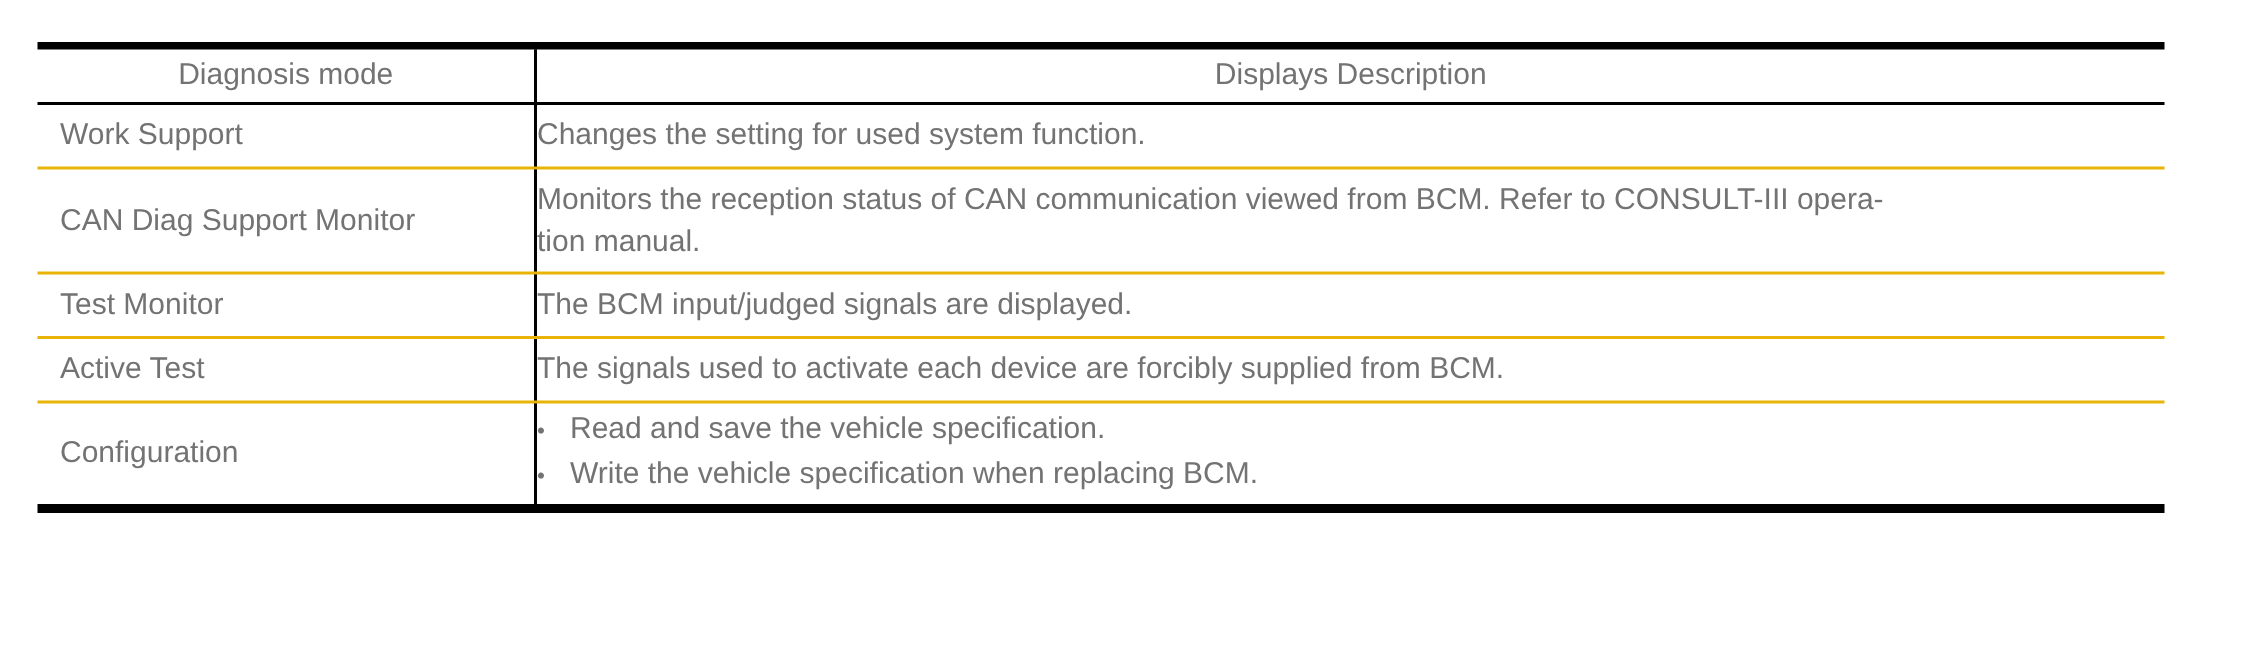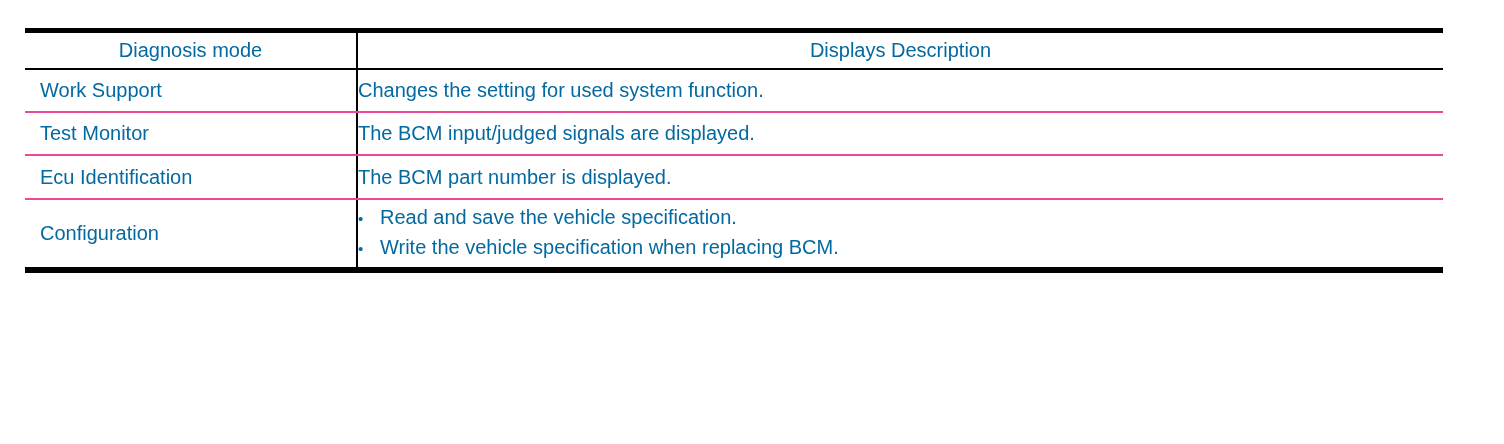--- a/index.html
+++ b/index.html
@@ -7,21 +7,21 @@
     padding: 0;
     background: #ffffff;
   }
   .page {
     position: relative;
     width: 1504px;
     height: 444px;
     background: #ffffff;
     font-family: "Liberation Sans", sans-serif;
     font-size: 20px;
-    color: #0369a1;
+    color: #737373;
     overflow: hidden;
   }
   table.diag-table {
     position: absolute;
     left: 25px;
     top: 28px;
     width: 1418px;
     border-collapse: collapse;
     border-top: 5px solid #000;
     border-bottom: 6px solid #000;
@@ -31,21 +31,21 @@
     font-weight: 400;
     vertical-align: middle;
     line-height: 28px;
     padding: 0;
   }
   .diag-table thead th {
     border-bottom: 2px solid #000;
     text-align: center;
   }
   .diag-table tbody td {
-    border-bottom: 2px solid #ec4899;
+    border-bottom: 2px solid #eab308;
   }
   .diag-table tbody tr:last-child td {
     border-bottom: none;
   }
   .col-mode {
     width: 331px;
     border-right: 2px solid #000;
   }
   td.col-mode {
     padding-left: 15px;
@@ -84,27 +84,34 @@
       <tr class="row-header">
         <th class="col-mode">Diagnosis mode</th>
         <th class="col-desc">Displays Description</th>
       </tr>
     </thead>
     <tbody>
       <tr class="row-single">
         <td class="col-mode">Work Support</td>
         <td class="col-desc">Changes the setting for used system function.</td>
       </tr>
+      <tr class="row-can">
+        <td class="col-mode">CAN Diag Support Monitor</td>
+        <td class="col-desc">
+          <div class="desc-line">Monitors the reception status of CAN communication viewed from BCM. Refer to CONSULT-III opera-</div>
+          <div class="desc-line">tion manual.</div>
+        </td>
+      </tr>
       <tr class="row-single">
         <td class="col-mode">Test Monitor</td>
         <td class="col-desc">The BCM input/judged signals are displayed.</td>
       </tr>
-      <tr class="row-ecu">
-        <td class="col-mode">Ecu Identification</td>
-        <td class="col-desc">The BCM part number is displayed.</td>
+      <tr class="row-single">
+        <td class="col-mode">Active Test</td>
+        <td class="col-desc">The signals used to activate each device are forcibly supplied from BCM.</td>
       </tr>
       <tr class="row-config">
         <td class="col-mode">Configuration</td>
         <td class="col-desc">
           <div class="bullet-line">
             <span class="bullet">•</span>
             <span>Read and save the vehicle specification.</span>
           </div>
           <div class="bullet-line">
             <span class="bullet">•</span>

